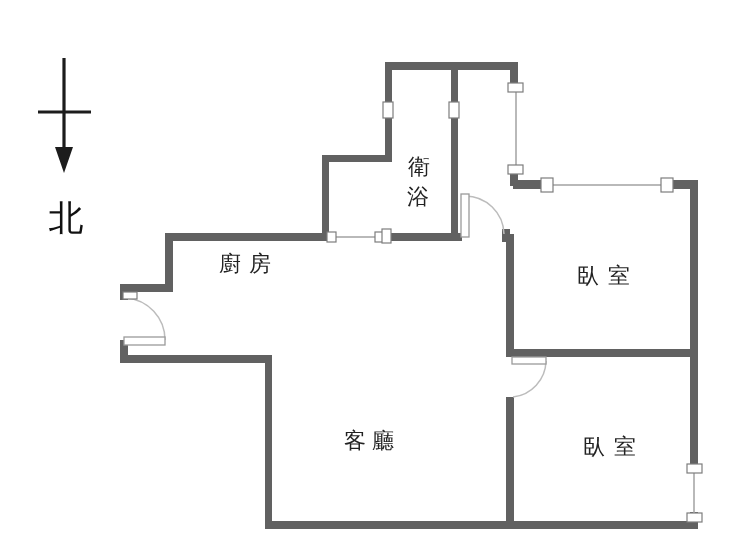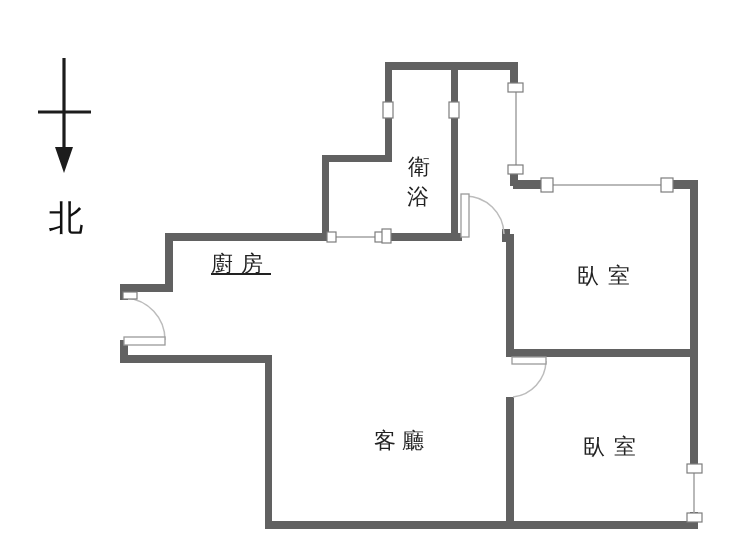--- a/index.html
+++ b/index.html
@@ -79,24 +79,24 @@
       <rect x="383" y="102" width="10" height="16" fill="#ffffff" stroke="#7d7d7d" stroke-width="1.2"></rect>
       <rect x="449" y="102" width="10" height="16" fill="#ffffff" stroke="#7d7d7d" stroke-width="1.2"></rect>
       <rect x="123" y="292" width="14" height="7" fill="#ffffff" stroke="#7d7d7d" stroke-width="1.2"></rect>
       <line x1="64" y1="58" x2="64" y2="152" stroke="#1c1c1c" stroke-width="3.2"></line>
       <line x1="38" y1="112" x2="91" y2="112" stroke="#1c1c1c" stroke-width="3.2"></line>
       <polygon points="64,173 55,147 73,147" fill="#1c1c1c"></polygon>
     </svg>
 
   <div class="compass-label" style="left:66px;top:218px;">北</div>
 
-  <div class="room-label" style="left:241px;top:264px;letter-spacing:8px;text-decoration:underline;">廚房</div>
+  <div class="room-label" style="left:249px;top:264px;letter-spacing:8px;">廚房</div>
 
   <div class="room-label" style="left:419px;top:167px;">衛</div>
   <div class="room-label" style="left:418px;top:197px;">浴</div>
 
   <div class="room-label" style="left:608px;top:276px;letter-spacing:9px;">臥室</div>
 
   <div class="room-label" style="left:614px;top:447px;letter-spacing:9px;">臥室</div>
 
-  <div class="room-label" style="left:402px;top:441px;letter-spacing:6px;">客廳</div>
+  <div class="room-label" style="left:372px;top:441px;letter-spacing:6px;">客廳</div>
 
 </div>
 
 </body></html>

